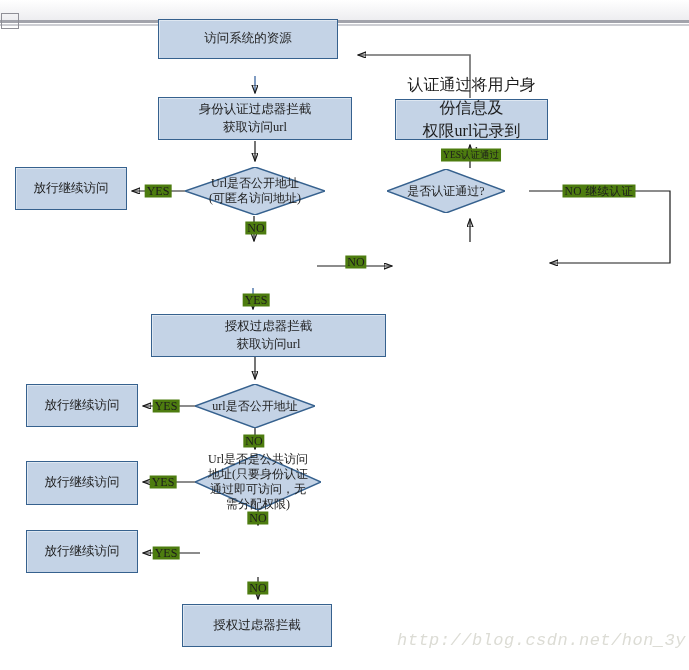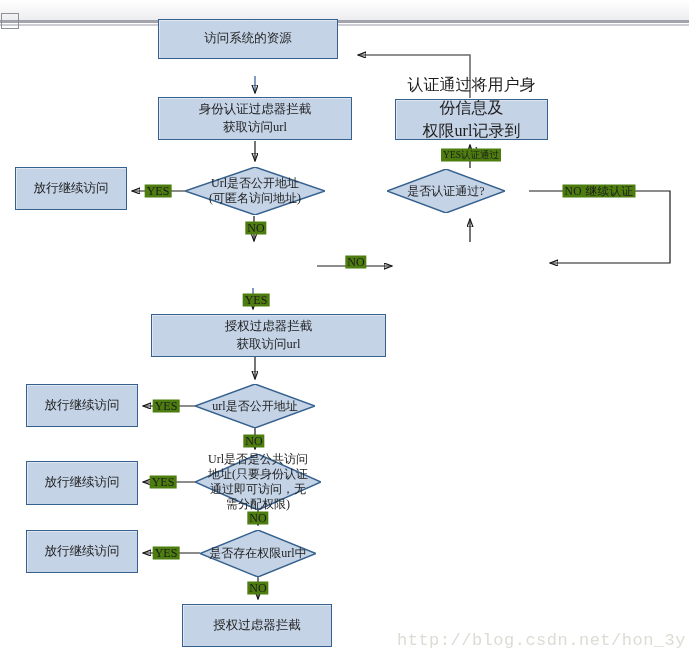--- a/index.html
+++ b/index.html
@@ -40,21 +40,21 @@
   .node-text{position:relative;white-space:pre-line;font-size:12.5px;line-height:1.42;z-index:2;}
   .rect .node-text{padding:0 4px;}
   .diamond .node-text{font-size:12px;line-height:1.25;}
   .overflow-text{width:132px;line-height:15px;}
   .edge-label{position:absolute;transform:translate(-50%,-50%);
     background:#4d7c0f;padding:0 2px;font-size:12px;line-height:13px;white-space:nowrap;z-index:3;}
   .edge-label.small{font-size:9.5px;}
   .edge-label.mid{font-size:11.5px;letter-spacing:.5px;}
   .watermark{position:absolute;left:397px;top:631px;
     font-family:"Liberation Mono","DejaVu Sans Mono",monospace;
-    font-size:17px;letter-spacing:.5px;color:#dcdcd5;white-space:nowrap;z-index:1;}
+    font-size:17px;letter-spacing:.5px;color:#dcdcd5;white-space:nowrap;z-index:1;font-style:italic;}
 </style>
 </head>
 <body>
 
 <div class="canvas">
 
   <div class="top-sheen"></div>
   <div class="divider-main"></div>
   <div class="divider-sub"></div>
   <div class="margin-marker"></div>
@@ -158,26 +158,20 @@
   <div class="node diamond" style="left:195px;top:454px;width:126px;height:56px">
     <svg class="shape" viewBox="0 0 100 50" preserveAspectRatio="none">
       <polygon points="50,0 100,25 50,50 0,25" vector-effect="non-scaling-stroke"></polygon>
       </svg>
     <div class="node-text overflow-text">Url是否是公共访问
 地址(只要身份认证
 通过即可访问，无
 需分配权限)</div>
   </div>
 
-  <div class="node diamond" style="left:200px;top:530px;width:116px;height:47px">
-    <svg class="shape" viewBox="0 0 100 50" preserveAspectRatio="none">
-      <polygon points="50,0 100,25 50,50 0,25" vector-effect="non-scaling-stroke"></polygon>
-      </svg>
-    <div class="node-text">是否存在权限url中</div>
-  </div>
 
   <div class="edge-label" style="left:158px;top:191px">YES</div>
   <div class="edge-label" style="left:256px;top:228px">NO</div>
   <div class="edge-label small" style="left:471px;top:155px">YES认证通过</div>
   <div class="edge-label mid" style="left:599px;top:191px">NO 继续认证</div>
   <div class="edge-label" style="left:356px;top:262px">NO</div>
   <div class="edge-label" style="left:256px;top:300px">YES</div>
   <div class="edge-label" style="left:166px;top:406px">YES</div>
   <div class="edge-label" style="left:254px;top:441px">NO</div>
   <div class="edge-label" style="left:163px;top:482px">YES</div>

